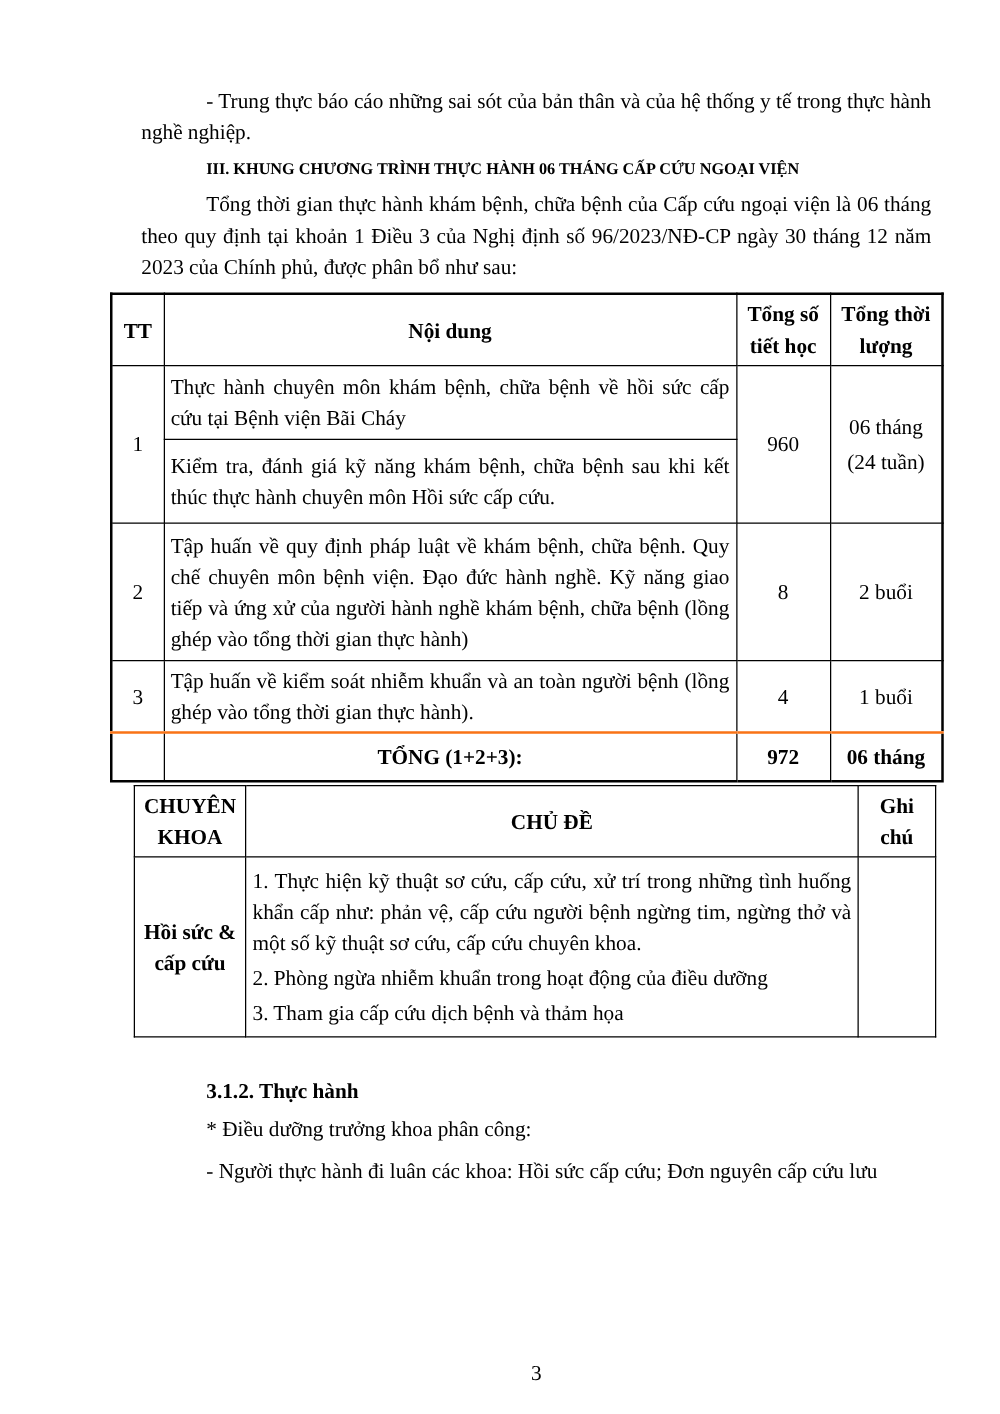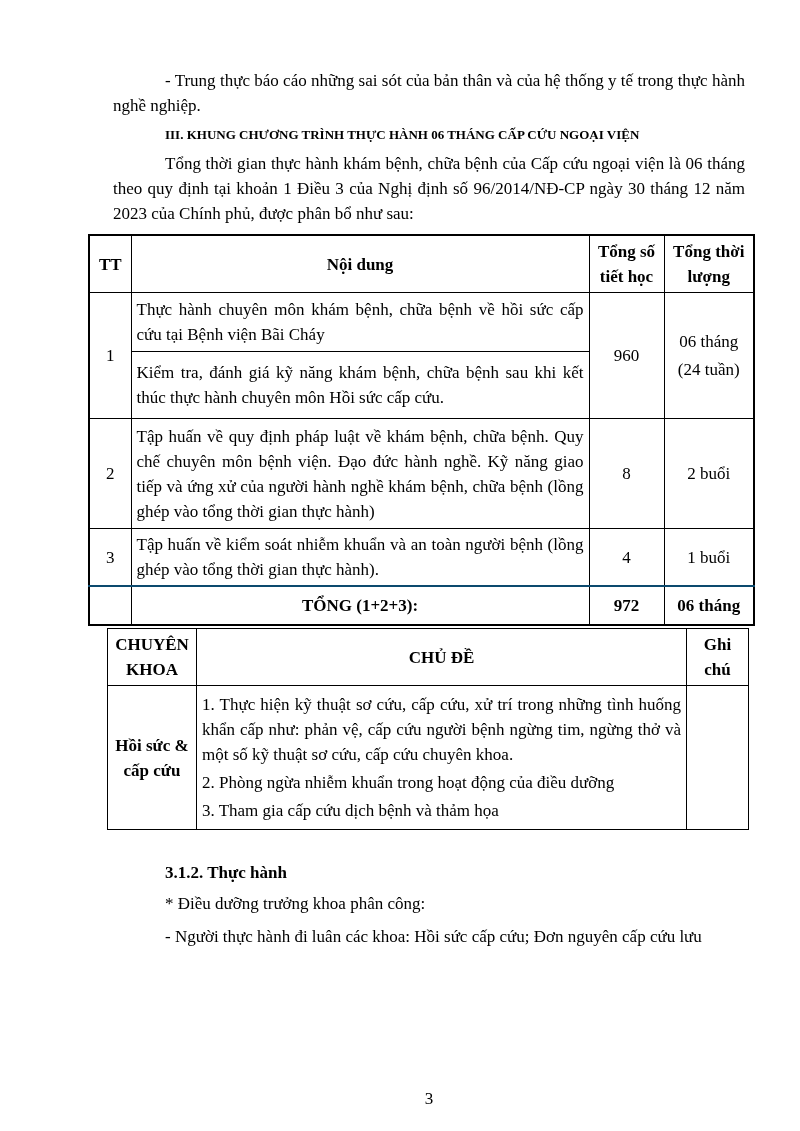--- a/index.html
+++ b/index.html
@@ -28,21 +28,21 @@
     font-size:13px;
   }
   table { border-collapse:collapse; table-layout:fixed; }
   td { border:1px solid #000; vertical-align:middle; padding:3px 5px; word-wrap:break-word; }
   .t1 { margin:8px 0 0 88px; width:665px; border:2px solid #000; }
   .t2 { margin:2px 0 0 107px; width:641px; border:1.5px solid #000; }
   .hdr td, .bold { font-weight:bold; }
   .ctr { text-align:center; }
   .just { text-align:justify; }
   td p { margin:3px 0; }
-  .t1 tr.total td { border-top:2px solid #0c4a6e; border-bottom:2px solid #000; }
+  .t1 tr.total td { border-top:2px solid #f97316; border-bottom:2px solid #000; }
   .sec {
     font-weight:bold;
     margin:20px 55px 6px 165px;
   }
   .sec-sub { margin-top:6px; }
   .sec-312 { margin-top:30px; }
   .line165 { margin:0 40px 8px 165px; }
   .pagenum {
     position:absolute;
     top:1086px; left:113px; width:632px;
@@ -51,21 +51,21 @@
 </style>
 </head>
 <body>
 
 <div class="page">
 
   <p class="para indent">- Trung thực báo cáo những sai sót của bản thân và của hệ thống y tế trong thực hành nghề nghiệp.</p>
 
   <div class="h3">III. KHUNG CHƯƠNG TRÌNH THỰC HÀNH 06 THÁNG CẤP CỨU NGOẠI VIỆN</div>
 
-  <p class="para indent">Tổng thời gian thực hành khám bệnh, chữa bệnh của Cấp cứu ngoại viện là 06 tháng theo quy định tại khoản 1 Điều 3 của Nghị định số 96/2014/NĐ-CP ngày 30 tháng 12 năm 2023 của Chính phủ, được phân bổ như sau:</p>
+  <p class="para indent">Tổng thời gian thực hành khám bệnh, chữa bệnh của Cấp cứu ngoại viện là 06 tháng theo quy định tại khoản 1 Điều 3 của Nghị định số 96/2023/NĐ-CP ngày 30 tháng 12 năm 2023 của Chính phủ, được phân bổ như sau:</p>
 
   <table class="t1">
     <colgroup>
       <col style="width:42px">
         <col style="width:458px">
         <col style="width:75px">
         <col style="width:90px">
     </colgroup>
     <tbody>
       <tr class="hdr" style="height:56px">

